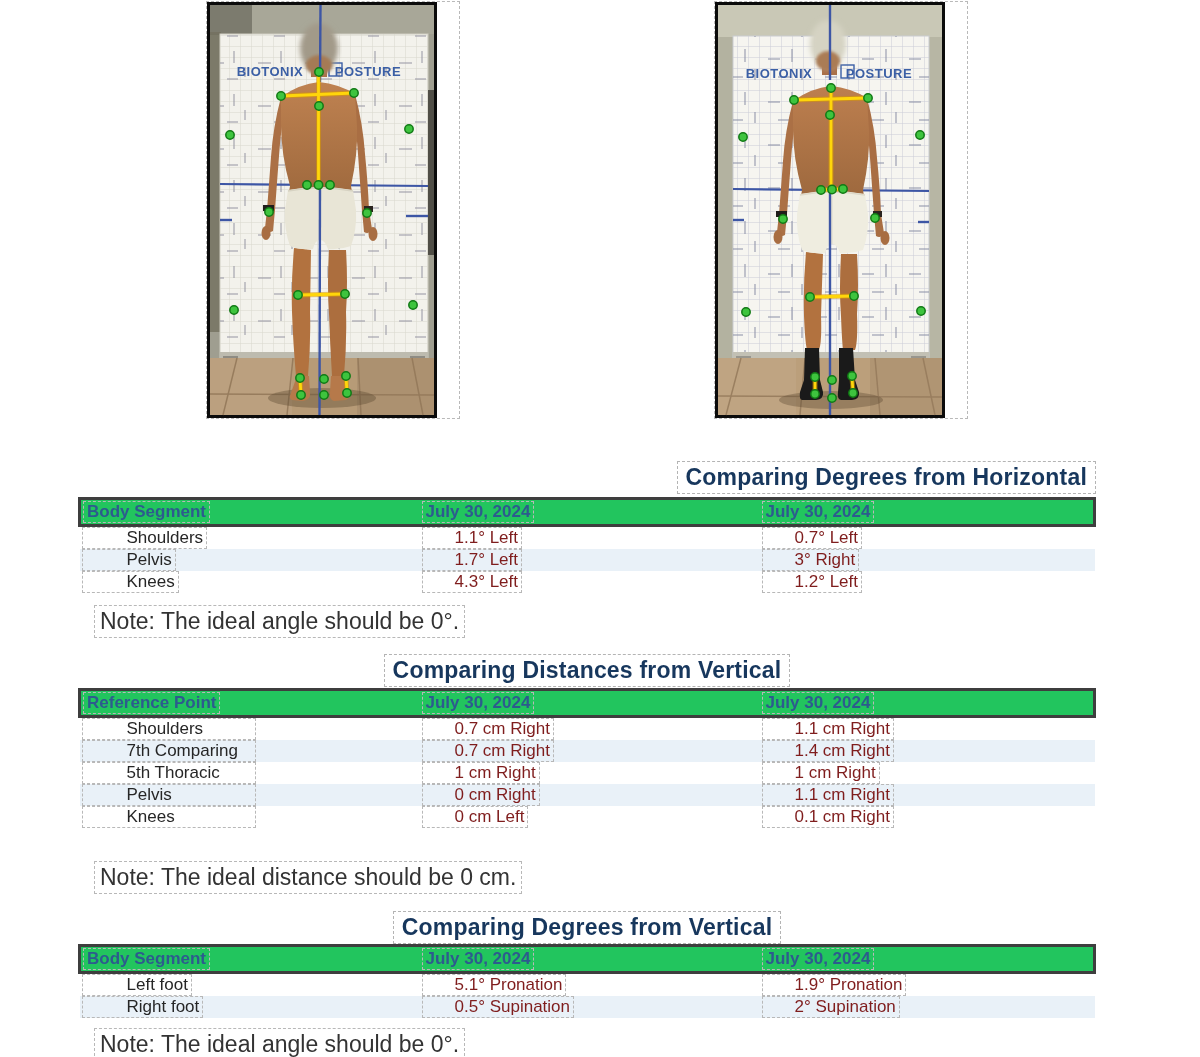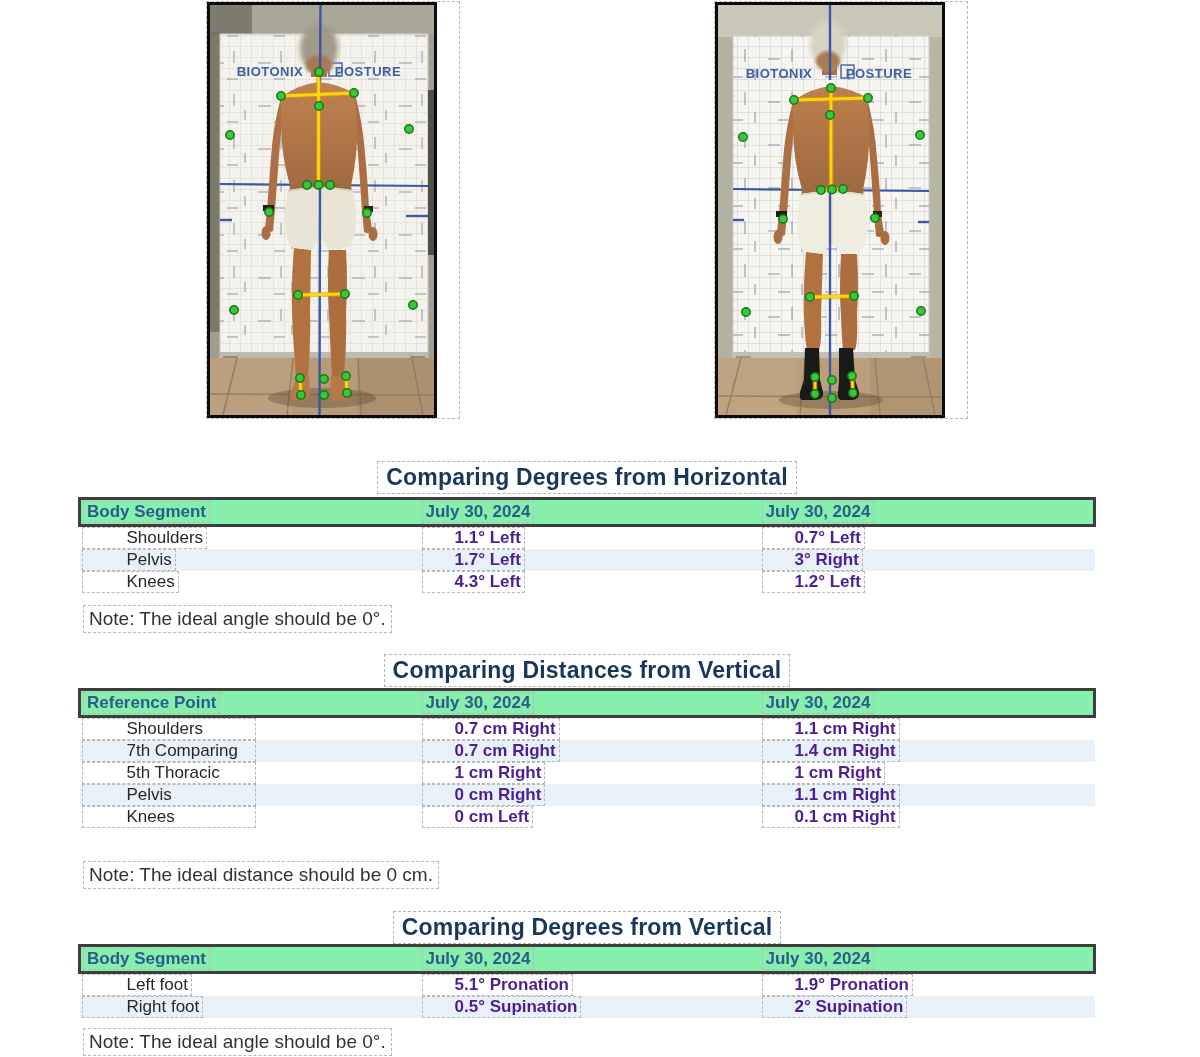--- a/index.html
+++ b/index.html
@@ -11,47 +11,47 @@
   .photo{position:absolute;top:2px;width:252px;height:416px;outline:1px dashed #b9b9b9;}
   #photoL{left:207px;} #photoR{left:715px;}
   .photo svg{display:block;}
 
   
   .sec-title{position:absolute;left:78px;width:1018px;text-align:center;}
   .title-box{
     display:inline-block;border:1px dashed #b4b4b4;padding:2px 8px;
     font-size:23px;font-weight:700;color:#17375d;letter-spacing:.2px;
   }
-  #title1{top:461px;} #title2{top:654px;} #title3{top:911px;}
+  #title1{top:461px;text-align:right;} #title2{top:654px;} #title3{top:911px;}
 
   
   table.cmp{
     position:absolute;left:78px;width:1018px;border-collapse:collapse;table-layout:fixed;
     font-size:17px;
   }
   #table1{top:497px;} #table2{top:688px;} #table3{top:944px;}
   table.cmp col.c1{width:340px;} table.cmp col.c2{width:340px;}
   table.cmp th{
-    background:#86efac;border-top:3px solid #3e3e3e;border-bottom:3px solid #3e3e3e;
+    background:#22c55e;border-top:3px solid #3e3e3e;border-bottom:3px solid #3e3e3e;
     text-align:left;font-weight:600;color:#2d5b8e;height:20px;padding:1px 2px;
   }
   table.cmp th:first-child{border-left:3px solid #3e3e3e;}
   table.cmp th:last-child{border-right:3px solid #3e3e3e;}
   table.cmp td{height:22px;padding:0 2px;vertical-align:middle;}
   table.cmp tbody tr:nth-child(even){background:#e9f1f8;}
   .box{
     display:inline-block;border:1px dashed #b8b8b8;padding:0 3px;line-height:1.18;
     white-space:nowrap;
   }
   td.lbl .box{color:#262626;padding-left:44px;}
-  td.val .box{color:#4c1d95;font-weight:700;padding-left:32px;}
+  td.val .box{color:#7f1d1d;font-weight:400;padding-left:32px;}
   #table2 td.lbl .box{min-width:125px;}
 
   
-  .note{position:absolute;left:83px;font-size:19px;color:#333;}
+  .note{position:absolute;left:94px;font-size:23px;color:#333;}
   .note .box{padding:2px 5px;}
   #note1{top:605px;} #note2{top:861px;} #note3{top:1028px;}
 </style>
 </head>
 <body>
 
 <div class="photo" id="photoL">
 <svg width="230" height="416" viewBox="0 0 230 416">
   <defs>
     <pattern id="gridL" width="11" height="11" patternUnits="userSpaceOnUse">

